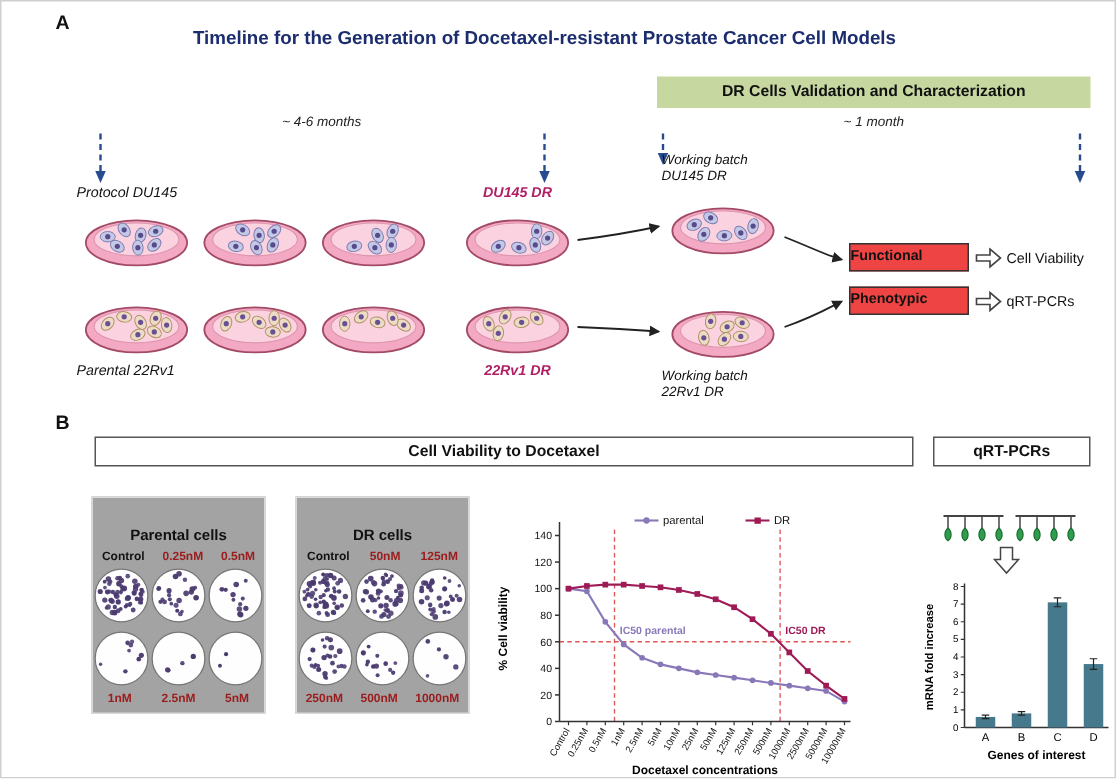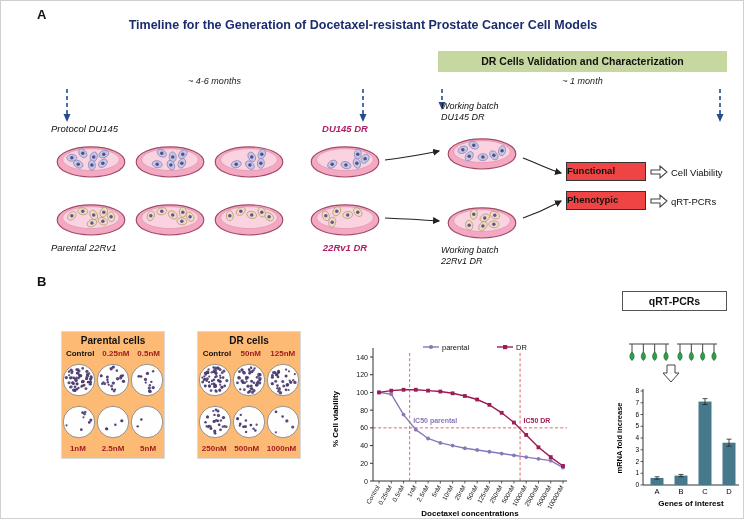--- a/index.html
+++ b/index.html
@@ -10,21 +10,21 @@
   .panel-label{font-weight:bold;font-size:13px}
   .fig-title{font-weight:bold;font-size:12.5px;color:#1b2d6e;text-align:center}
   .phase-box{font-weight:bold;font-size:10.5px;text-align:center;line-height:21px;height:21px}
   .duration{font-style:italic;font-size:9px;text-align:center;color:#222}
   .cell-line-label{font-style:italic;font-size:9.5px}
   .dr-label{font-style:italic;font-weight:bold;font-size:9.5px;color:#b01e63;text-align:center}
   .working-label{font-style:italic;font-size:9px;text-align:left;white-space:pre-line;line-height:11px}
   .out-box{border:1.4px solid #333;font-weight:bold;font-size:9.5px;text-align:left;line-height:16px;background:#ef4444}
   .out-text{font-size:9.5px}
   .b-header{border:1px solid #555;font-weight:bold;font-size:10.5px;text-align:center;line-height:18px;background:#fff}
-  .petri-group{position:absolute;width:104px;border:1px solid #dadada;padding:3px 0 4px;background:#fdba74}
+  .petri-group{position:absolute;width:116px;border:1px solid #dadada;padding:20px 0 4px;background:#a3a3a3}
   .petri-title{text-align:center;font-weight:bold;font-size:10px;margin-bottom:3px}
   .petri-labels{display:flex;justify-content:space-around;font-size:8px;font-weight:bold;margin:1px 0}
   .petri-labels .conc{color:#9b1c1c}
   .petri-labels .ctrl{color:#111}
   .petri-circles{display:flex;justify-content:space-around;margin:2px 0}
   .dish{position:absolute;width:76px;height:42px}
   svg{display:block}
 </style>
 </head>
 <body>
@@ -256,20 +256,21 @@
   </svg>
   <div class="abs out-text" style="left:670px;top:166px">Cell Viability</div>
 
   <div class="abs out-box" style="left:565px;top:190px;width:80px;height:19px">Phenotypic</div>
   <svg class="abs" style="left:649px;top:193px" width="18" height="14">
     <polygon points="1,5 10,5 10,1 17,7 10,13 10,9 1,9" fill="#fff" stroke="#444" stroke-width="1.1"></polygon>
   </svg>
   <div class="abs out-text" style="left:670px;top:195px">qRT-PCRs</div>
 
   <div class="abs panel-label" style="left:36px;top:273px">B</div>
+  <div class="abs b-header" style="left:62px;top:290px;width:546px;height:20px">Cell Viability to Docetaxel</div>
   <div class="abs b-header" style="left:621px;top:290px;width:105px;height:20px">qRT-PCRs</div>
 
   <div class="petri-group" id="petri-parental" style="left:60px;top:330px">
     <div class="petri-title">Parental cells</div>
     <div class="petri-labels">
         <span class="ctrl">Control</span>
         <span class="conc">0.25nM</span>
         <span class="conc">0.5nM</span>
       </div>
     <div class="petri-circles">

